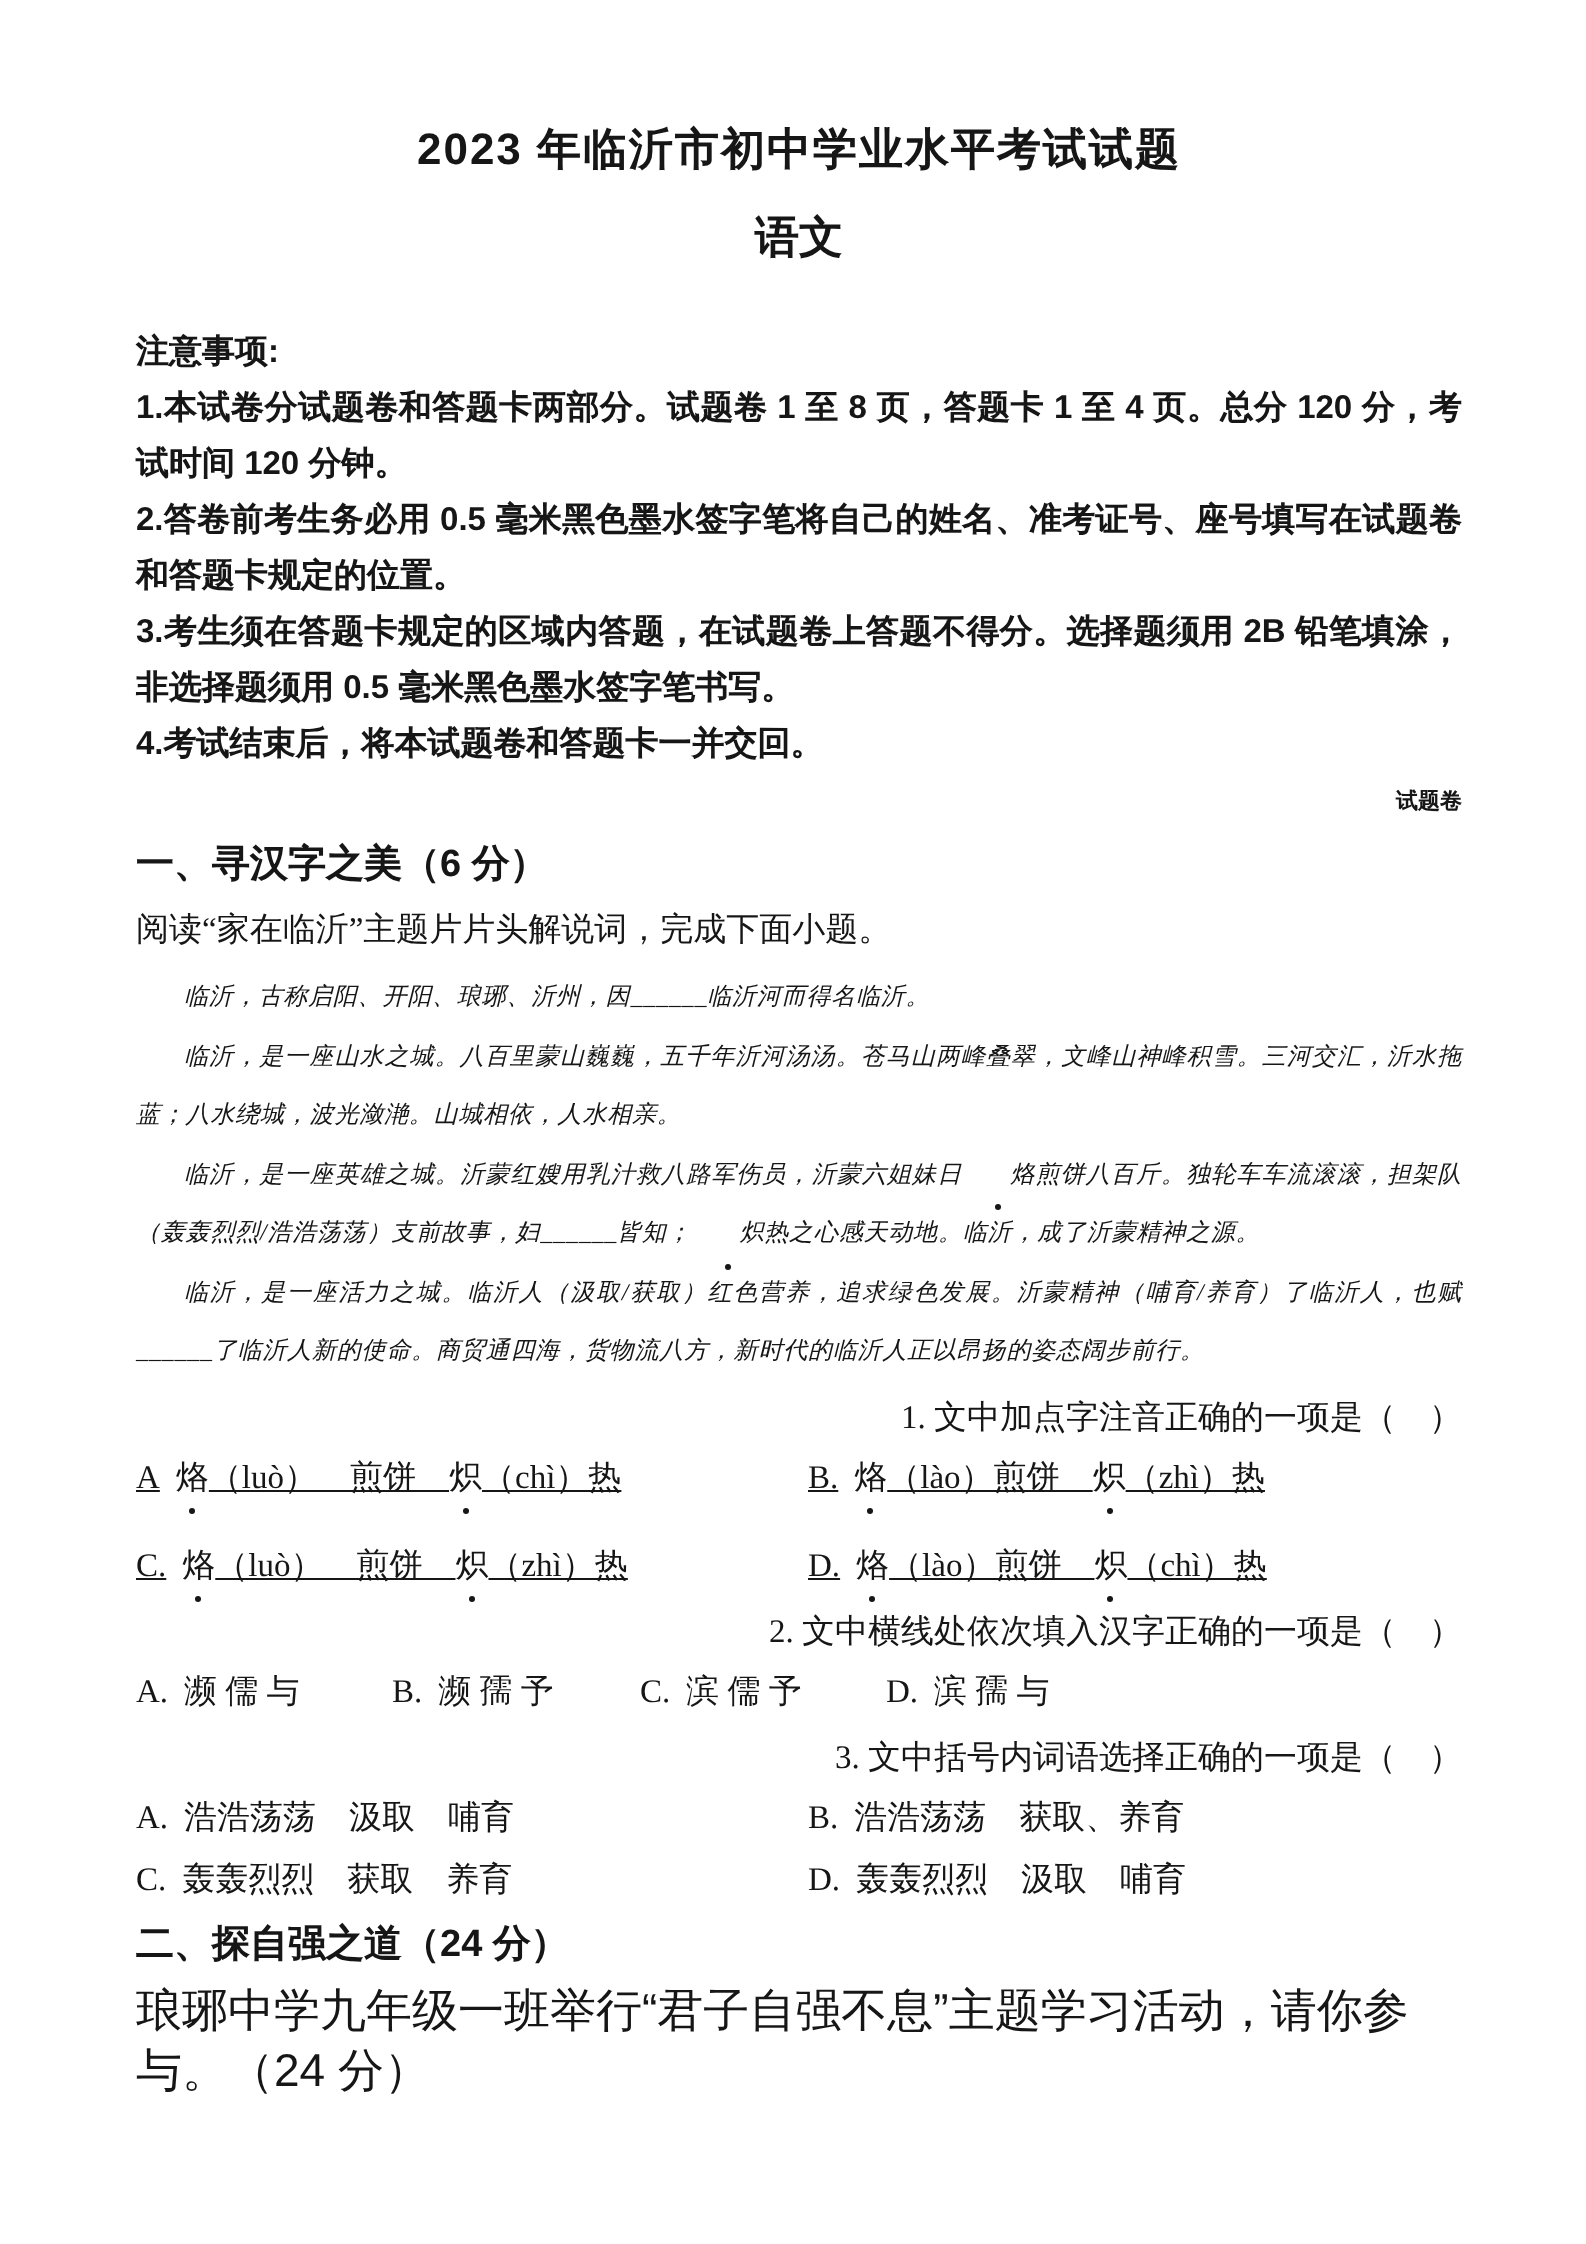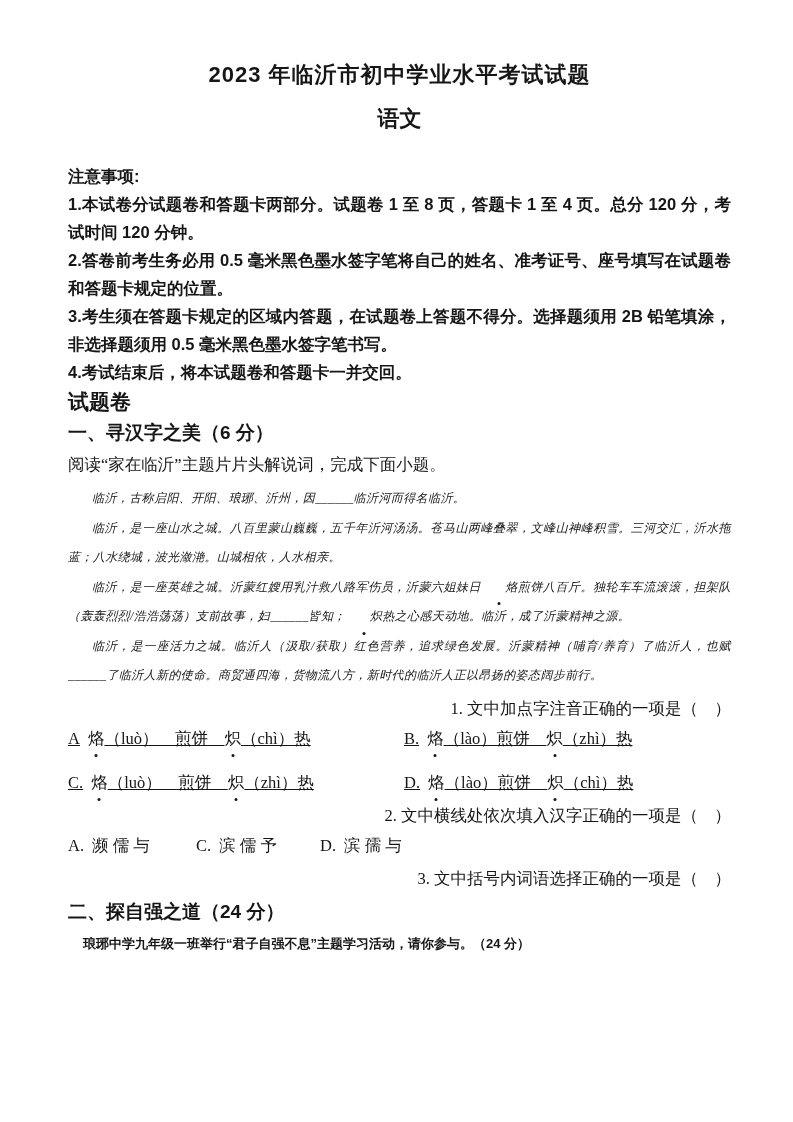--- a/index.html
+++ b/index.html
@@ -44,43 +44,42 @@
     margin: 0;
     font-family: "Liberation Sans", sans-serif;
     font-weight: 700;
     font-size: 16.5px;
     line-height: 28px;
     text-align: justify;
   }
   
   .paper-label {
     margin: 2px 0 0 0;
-    text-align: left;
+    text-align: right;
     font-family: "Liberation Sans", sans-serif;
     font-weight: 700;
-    font-size: 21px;
+    font-size: 11px;
     line-height: 27px;
   }
   .sec-head {
     margin: 2px 0 0 0;
     font-family: "Liberation Sans", sans-serif;
     font-weight: 700;
     font-size: 19px;
     line-height: 31px;
   }
   .intro {
     margin: 2px 0 0 0;
     font-size: 16.5px;
     line-height: 30px;
   }
   .intro.bold {
     font-family: "Liberation Sans", sans-serif;
-    font-weight: 700;
-    font-size: 13px;
-    margin-left: 15px;
+    font-weight: 400;
+    font-size: 23px;
   }
   
   .passage { margin-top: 4px; }
   .kai {
     margin: 0;
     font-style: italic;
     font-size: 12px;
     line-height: 29.5px;
     letter-spacing: 0.4px;
     text-indent: 2em;
@@ -153,25 +152,32 @@
       <div class="opt"><span class="lab">B.</span><span><span class="em-dot">烙</span><span>（lào）煎饼　</span><span class="em-dot">炽</span><span>（zhì）热</span></span></div>
       <div class="opt"><span class="lab">C.</span><span><span class="em-dot">烙</span><span>（luò）　煎饼　</span><span class="em-dot">炽</span><span>（zhì）热</span></span></div>
       <div class="opt"><span class="lab">D.</span><span><span class="em-dot">烙</span><span>（lào）煎饼　</span><span class="em-dot">炽</span><span>（chì）热</span></span></div>
     </div>
   </div>
 
   <div class="question">
     <p class="stem">2. 文中横线处依次填入汉字正确的一项是（　）</p>
     <div class="opts four">
       <div class="opt"><span class="lab">A.</span><span>濒 儒 与</span></div>
+      <div class="opt"><span class="lab">B.</span><span>濒 孺 予</span></div>
       <div class="opt"><span class="lab">C.</span><span>滨 儒 予</span></div>
       <div class="opt"><span class="lab">D.</span><span>滨 孺 与</span></div>
     </div>
   </div>
 
   <div class="question">
     <p class="stem">3. 文中括号内词语选择正确的一项是（　）</p>
+    <div class="opts twoc">
+      <div class="opt"><span class="lab">A.</span><span>浩浩荡荡　汲取　哺育</span></div>
+      <div class="opt"><span class="lab">B.</span><span>浩浩荡荡　获取、养育</span></div>
+      <div class="opt"><span class="lab">C.</span><span>轰轰烈烈　获取　养育</span></div>
+      <div class="opt"><span class="lab">D.</span><span>轰轰烈烈　汲取　哺育</span></div>
+    </div>
   </div>
 
   <h3 class="sec-head">二、探自强之道（24 分）</h3>
   <p class="intro bold">琅琊中学九年级一班举行“君子自强不息”主题学习活动，请你参与。（24 分）</p>
 
 </div>
 
 </body></html>

